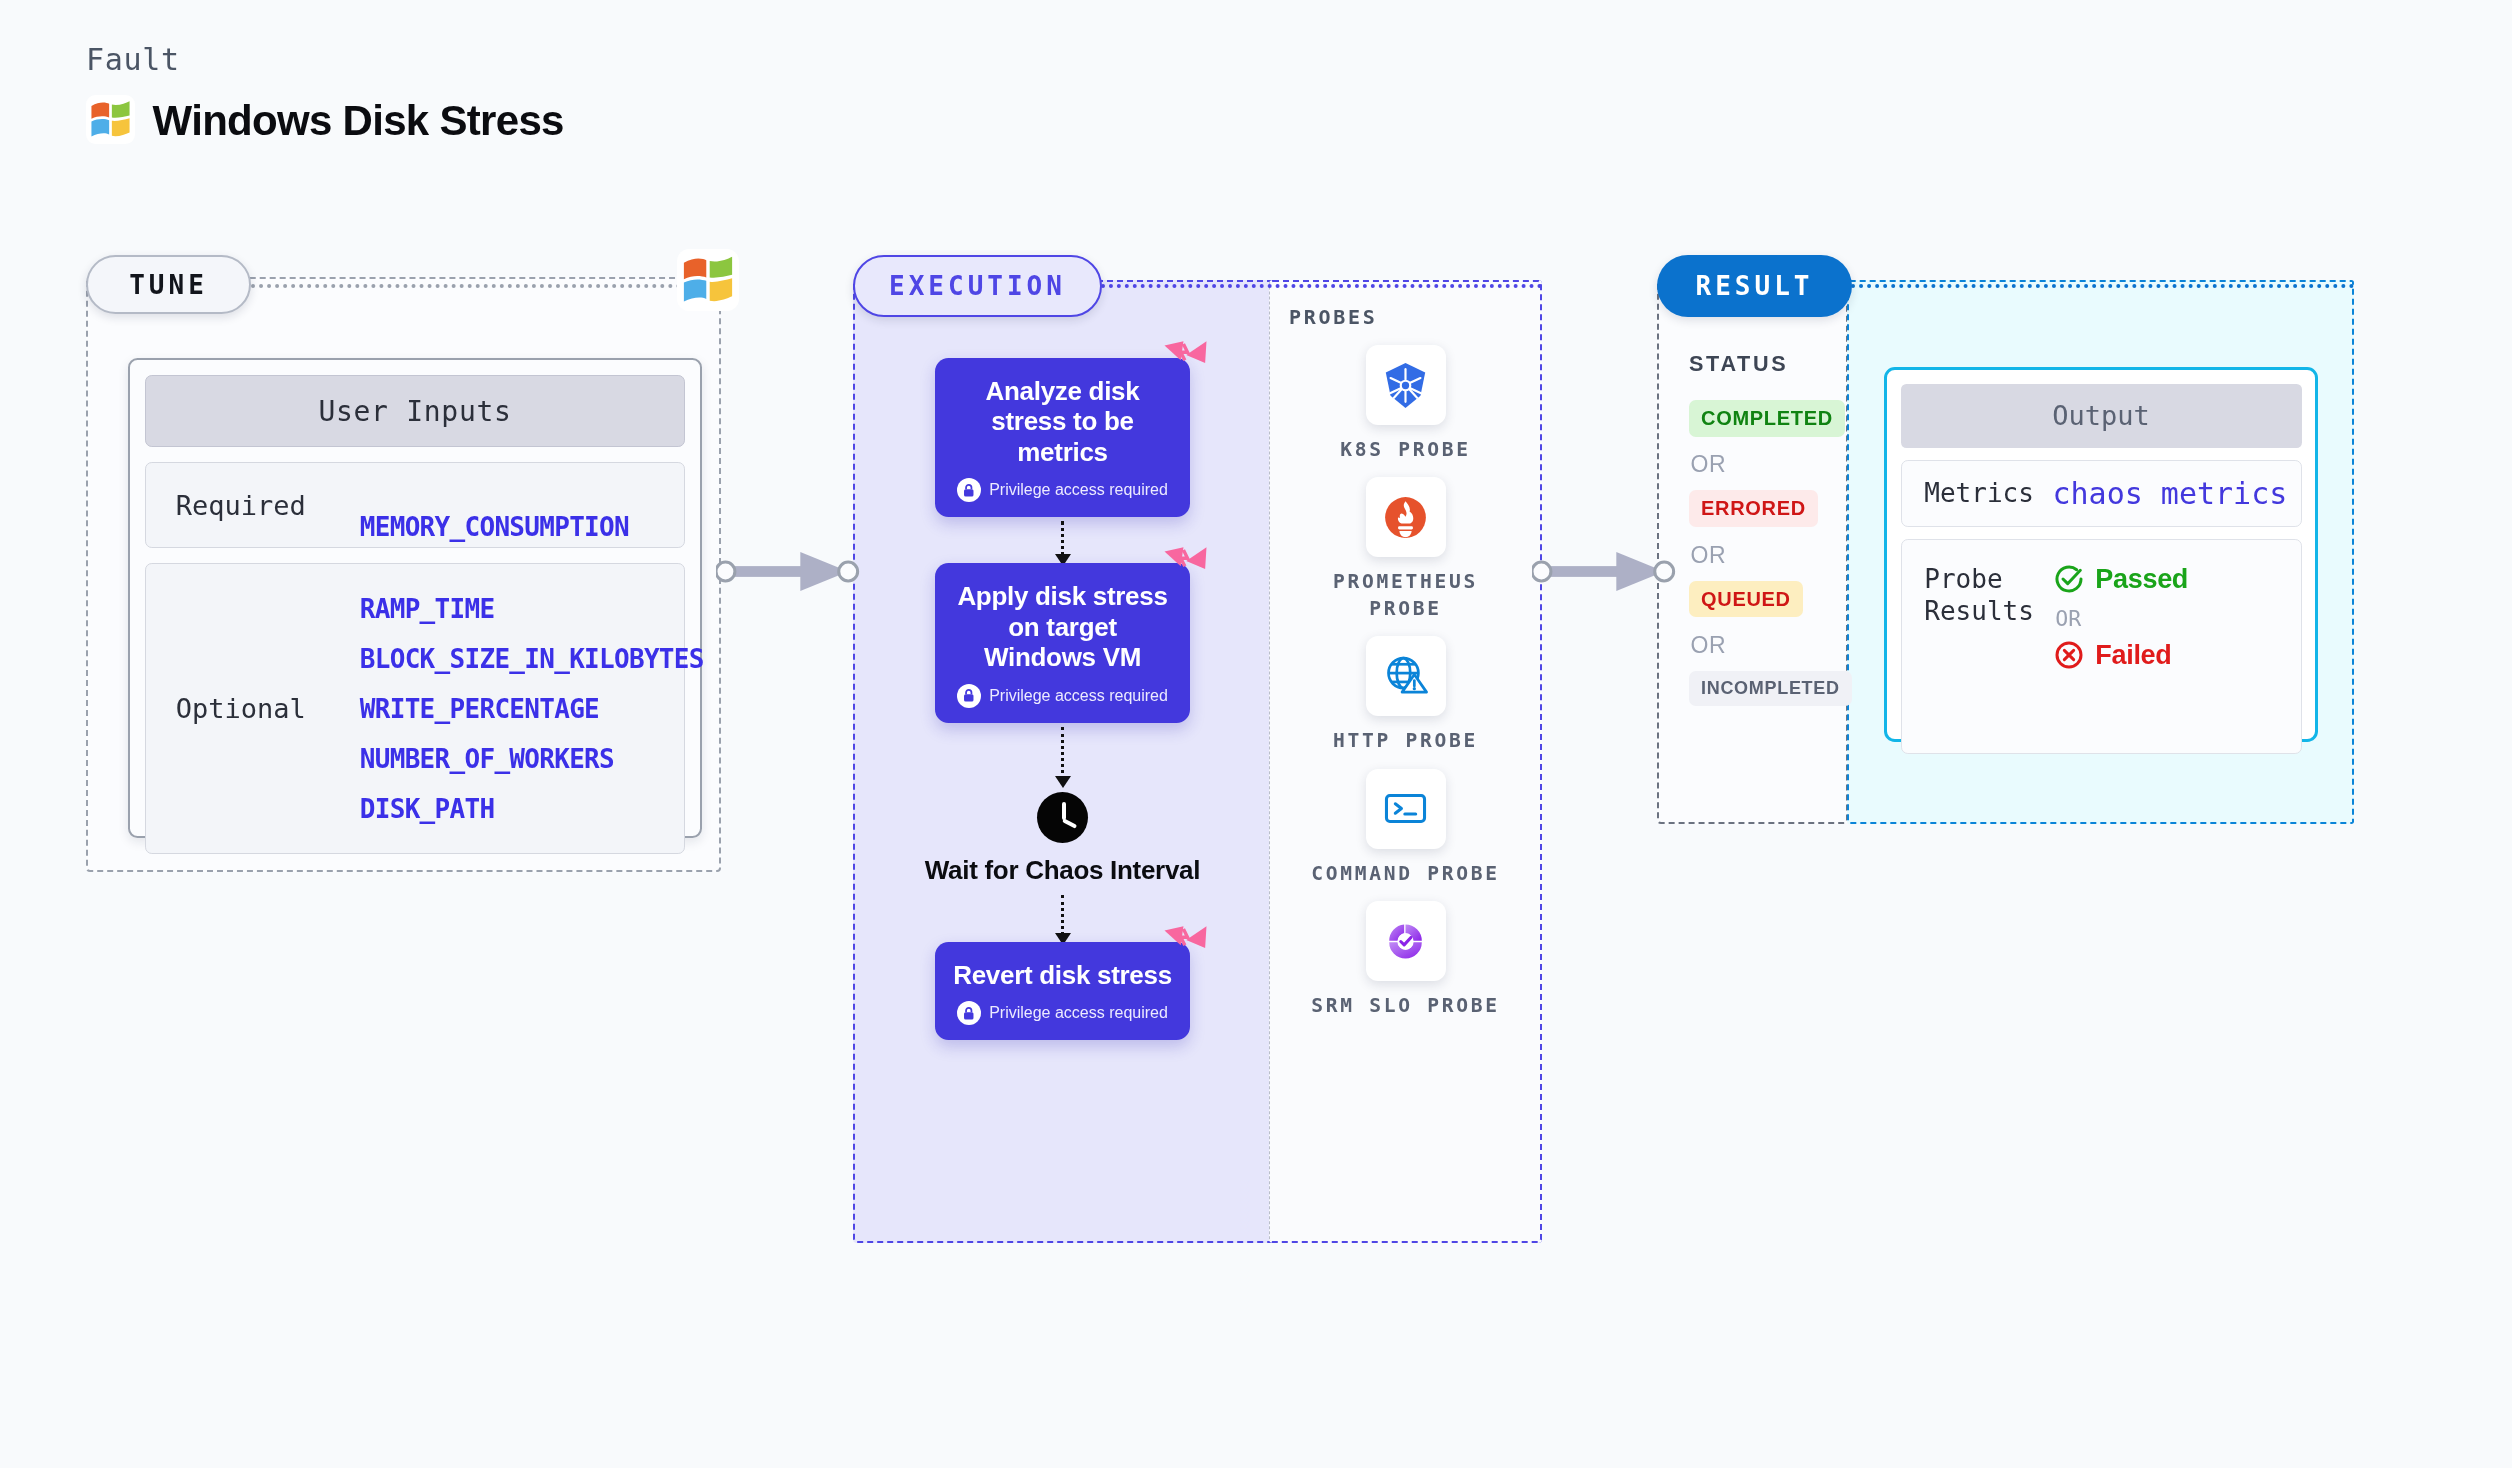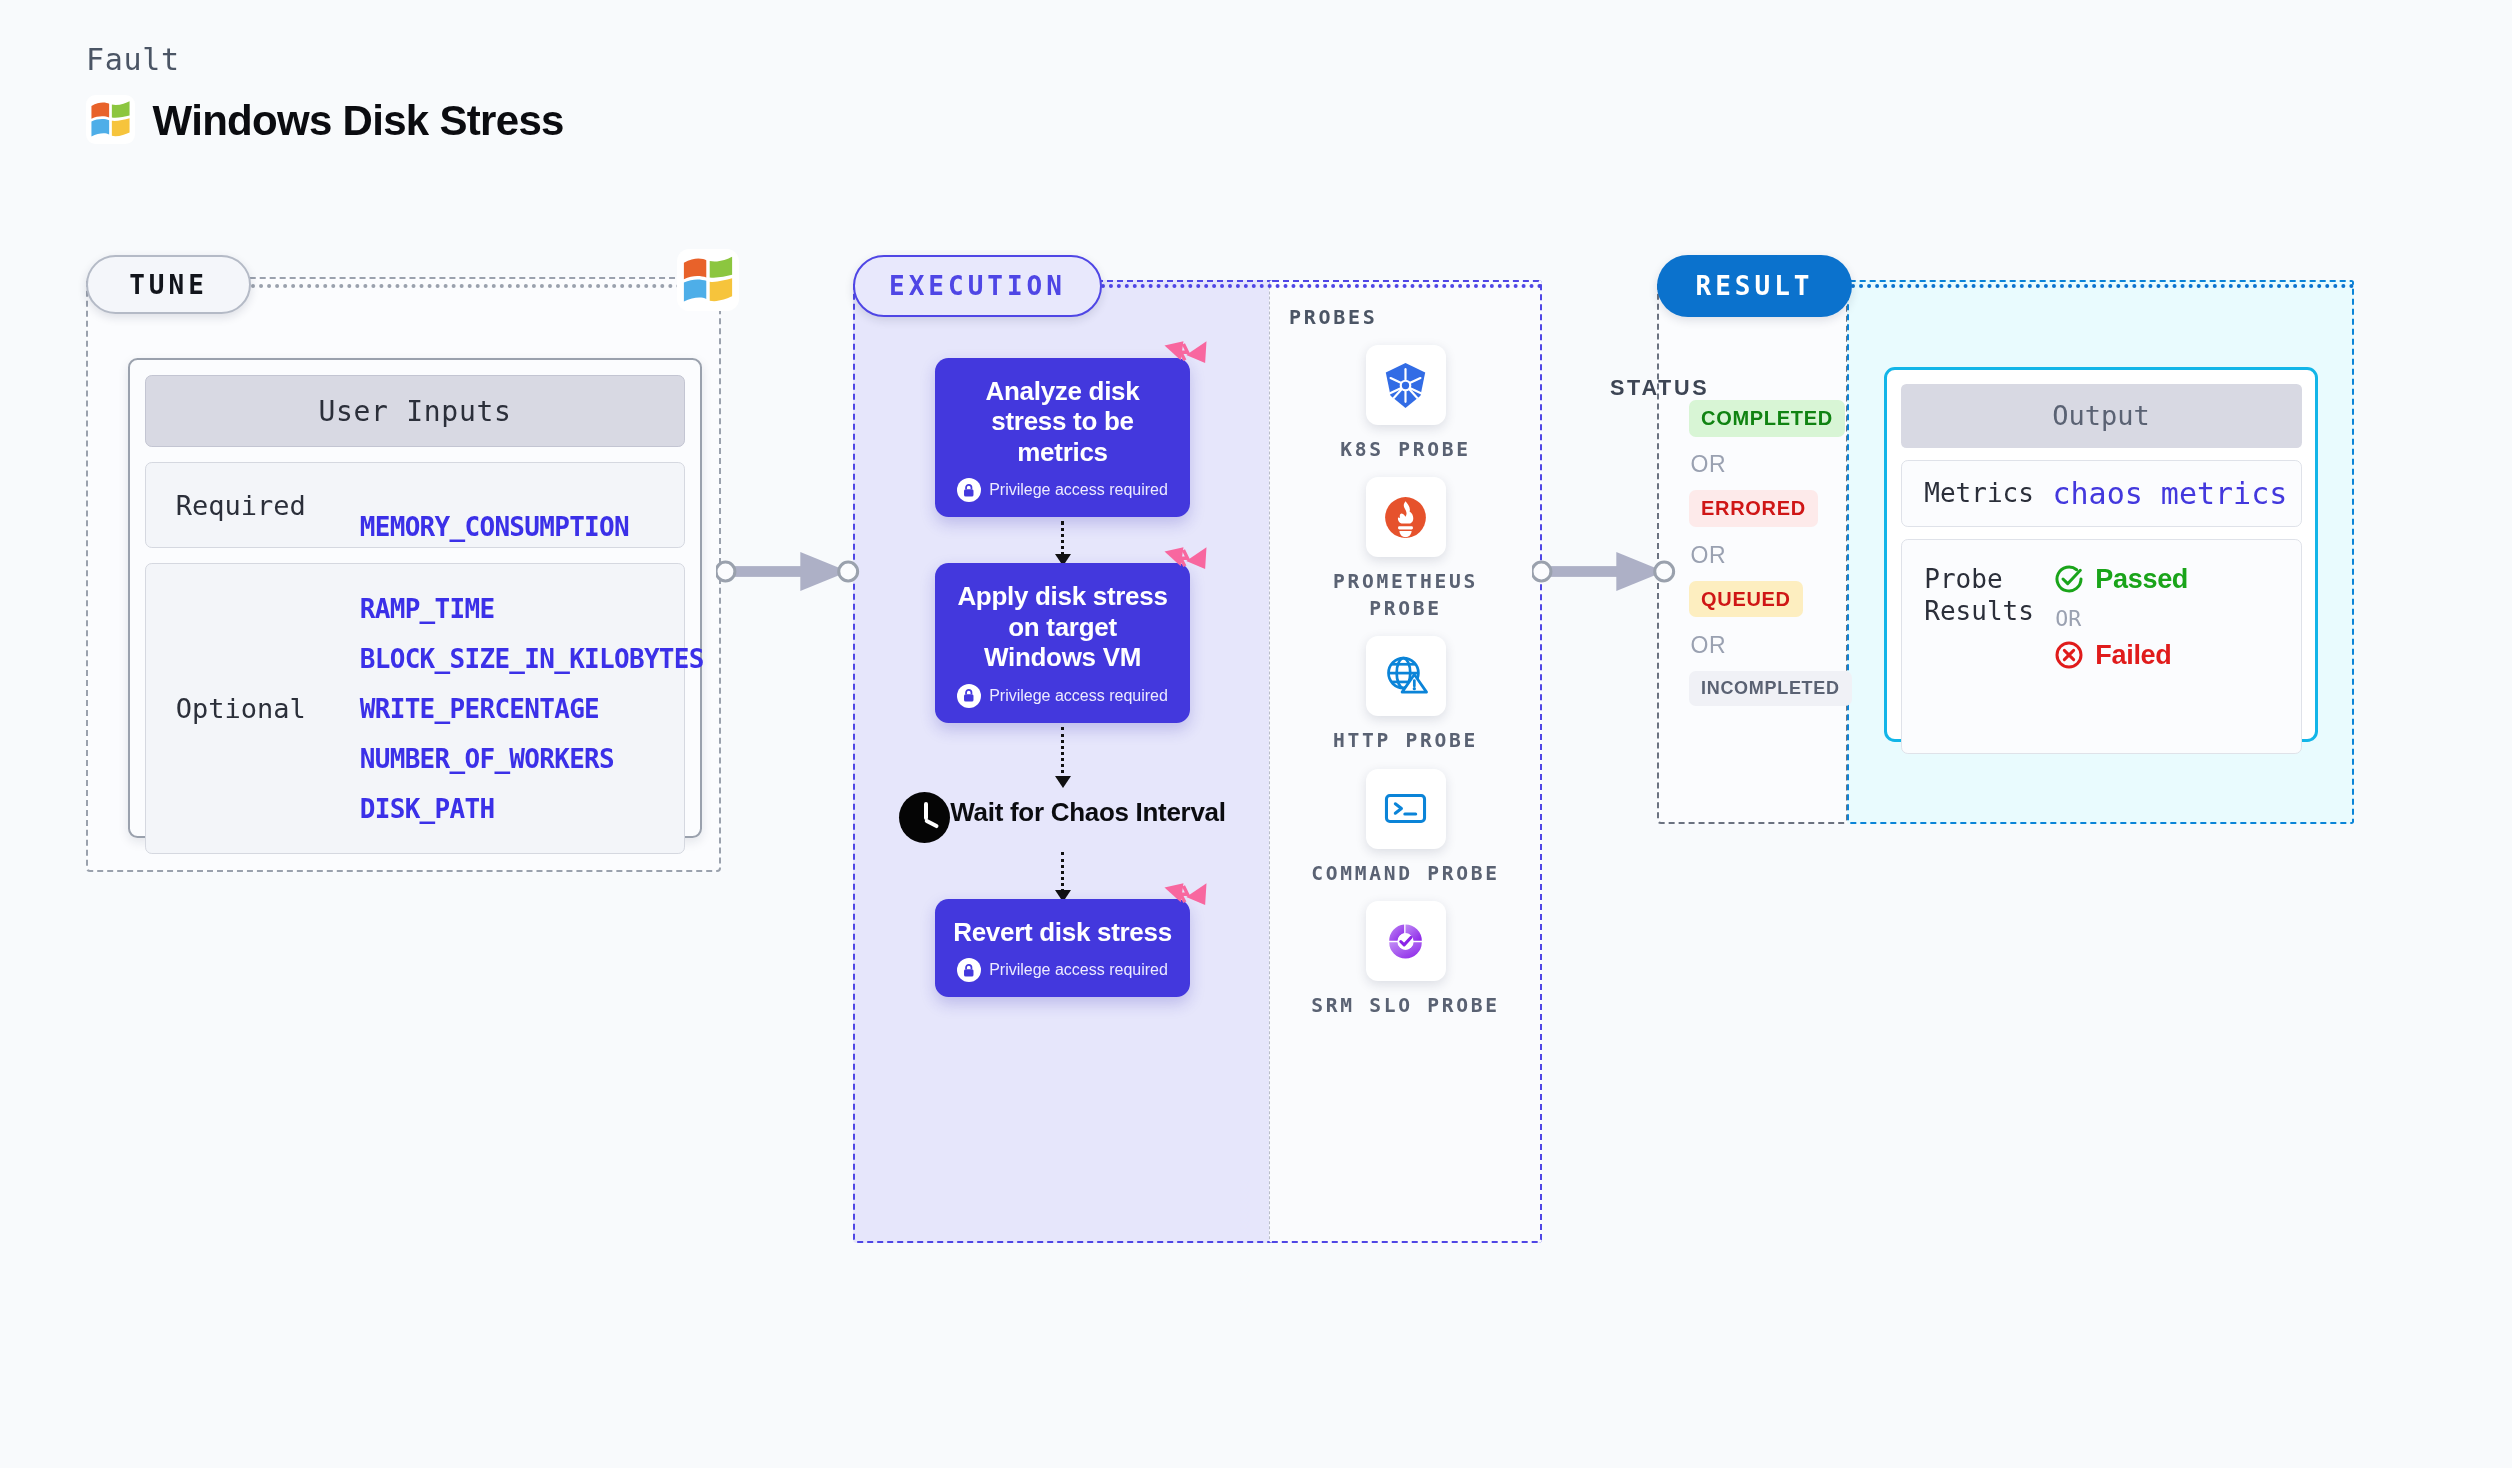--- a/index.html
+++ b/index.html
@@ -129,21 +129,21 @@
 
   .connector-v {
     width:0; border-left:3.4px dotted #111; height:42px; margin:4px 0 0;
     position:relative;
   }
   .connector-v::after {
     content:''; position:absolute; left:-8.8px; bottom:-2.7px;
     border-left:8.8px solid transparent; border-right:8.8px solid transparent;
     border-top:12px solid #111;
   }
-  .clock-wrap { display:flex; flex-direction:row; }
+  .clock-wrap { display:flex; flex-direction:column; align-items:center; }
   .clock {
     width:51px; height:51px; border-radius:50%; background:#050505;
     position:relative; margin-top:6.8px;
   }
   .clock::before { 
     content:''; position:absolute; left:25px; top:10.8px; width:4px; height:17.6px;
     background:#fff; border-radius:2px;
   }
   .clock::after { 
     content:''; position:absolute; left:26px; top:26px; width:15px; height:4px;
@@ -172,24 +172,23 @@
     display:flex; align-items:center; justify-content:center;
   }
   .probe-name {
     margin-top:12px; font-family:"DejaVu Sans Mono", monospace;
     font-size:19.6px; color:#5a6273; letter-spacing:2.7px; text-align:center;
     line-height:1.35; font-weight:bold;
   }
 
   
   .status-title {
-    position:absolute; left:1610px; top:351px;
+    position:absolute; left:1689px; top:351px;
     font-size:21.6px; font-weight:bold; color:#3d4554; letter-spacing:2.7px;
     font-family:"Liberation Sans", sans-serif;
-    margin-top:24px;
   }
   .status-list {
     position:absolute; left:1689px; top:392px; width:142px;
     display:flex; flex-direction:column; align-items:flex-start;
   }
   .status-badge {
     border-radius:6.8px; padding:6.8px 12px; font-size:20px; font-weight:bold;
     letter-spacing:0.7px; margin:8px 0;
   }
   .or-text { font-size:23px; color:#9aa1b1; margin:6.8px 0 4px 1.4px; letter-spacing:0.7px; }

